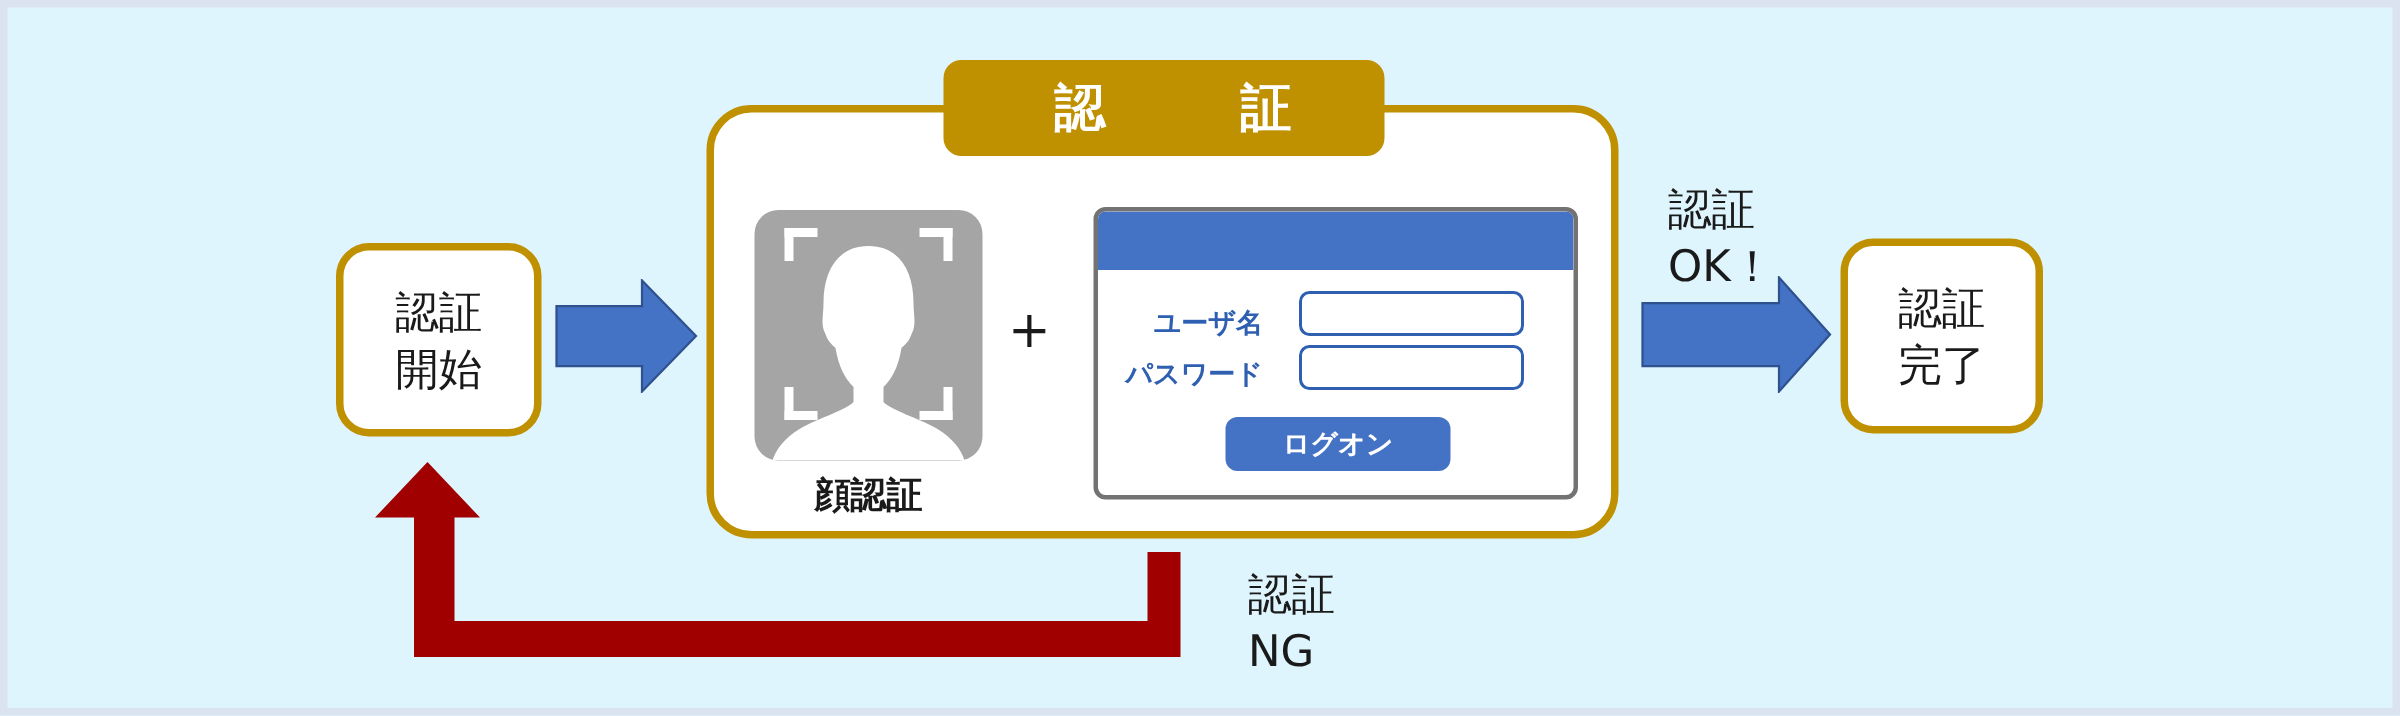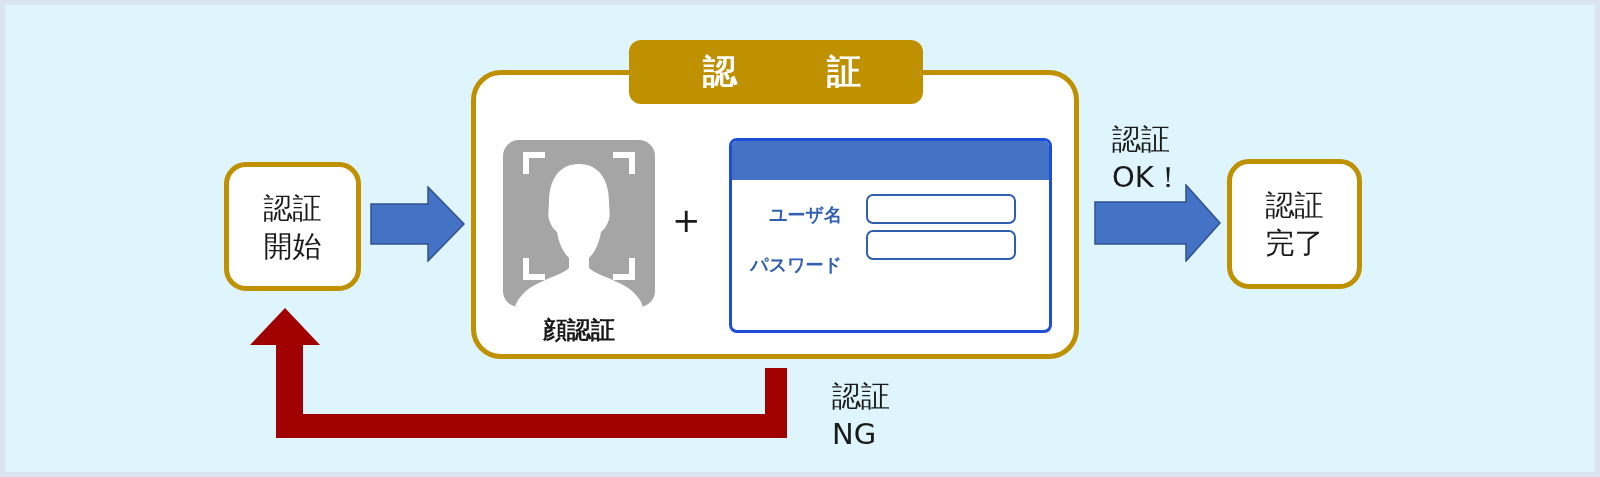--- a/index.html
+++ b/index.html
@@ -39,21 +39,21 @@
   }
   .face-label {
     position: absolute; left: 503px; top: 314px; width: 152px; text-align: center;
     font-size: 24px; font-weight: bold; color: #1a1a1a;
   }
   .plus {
     position: absolute; left: 672px; top: 200px; font-size: 34px; color: #1a1a1a;
   }
   .login-win {
     position: absolute; left: 729px; top: 138px; width: 323px; height: 195px;
-    border: 3px solid #1d4ed8; border-radius: 8px; background: #ffffff;
+    border: 3px solid #737373; border-radius: 8px; background: #ffffff;
     box-sizing: border-box; overflow: hidden;
   }
   .login-titlebar { height: 39px; background: #4472c4; }
   .login-label {
     position: absolute; color: #2f5fb0; font-weight: bold; font-size: 18px;
     text-align: right; width: 110px;
   }
   .login-input {
     position: absolute; width: 150px; height: 30px;
     border: 2px solid #2f5fb0; border-radius: 7px; background: #fff; box-sizing: border-box;
@@ -104,22 +104,23 @@
   </svg>
 </div>
 <div class="face-label">顔認証</div>
 
 <div class="plus">+</div>
 
 <div class="login-win">
   <div class="login-titlebar"></div>
   <div class="login-label" style="left:0px; top:62px;">ユーザ名</div>
   <div class="login-input" style="left:134px; top:53px;"></div>
-  <div class="login-label" style="left:0px; top:96px;margin-top:16px;">パスワード</div>
+  <div class="login-label" style="left:0px; top:96px;">パスワード</div>
   <div class="login-input" style="left:134px; top:89px;"></div>
+  <div class="login-btn">ログオン</div>
 </div>
 
 <div class="side-text" style="left:1112px; top:120px;">
   <div>認証</div>
   <div>OK！</div>
 </div>
 
 <svg class="abs" style="left:1094px; top:184px;" width="128" height="78" viewBox="0 0 128 78">
   <polygon points="1,18 92,18 92,1 126,39 92,77 92,60 1,60" fill="#4472c4" stroke="#2f528f" stroke-width="1.5"></polygon>
 </svg>

